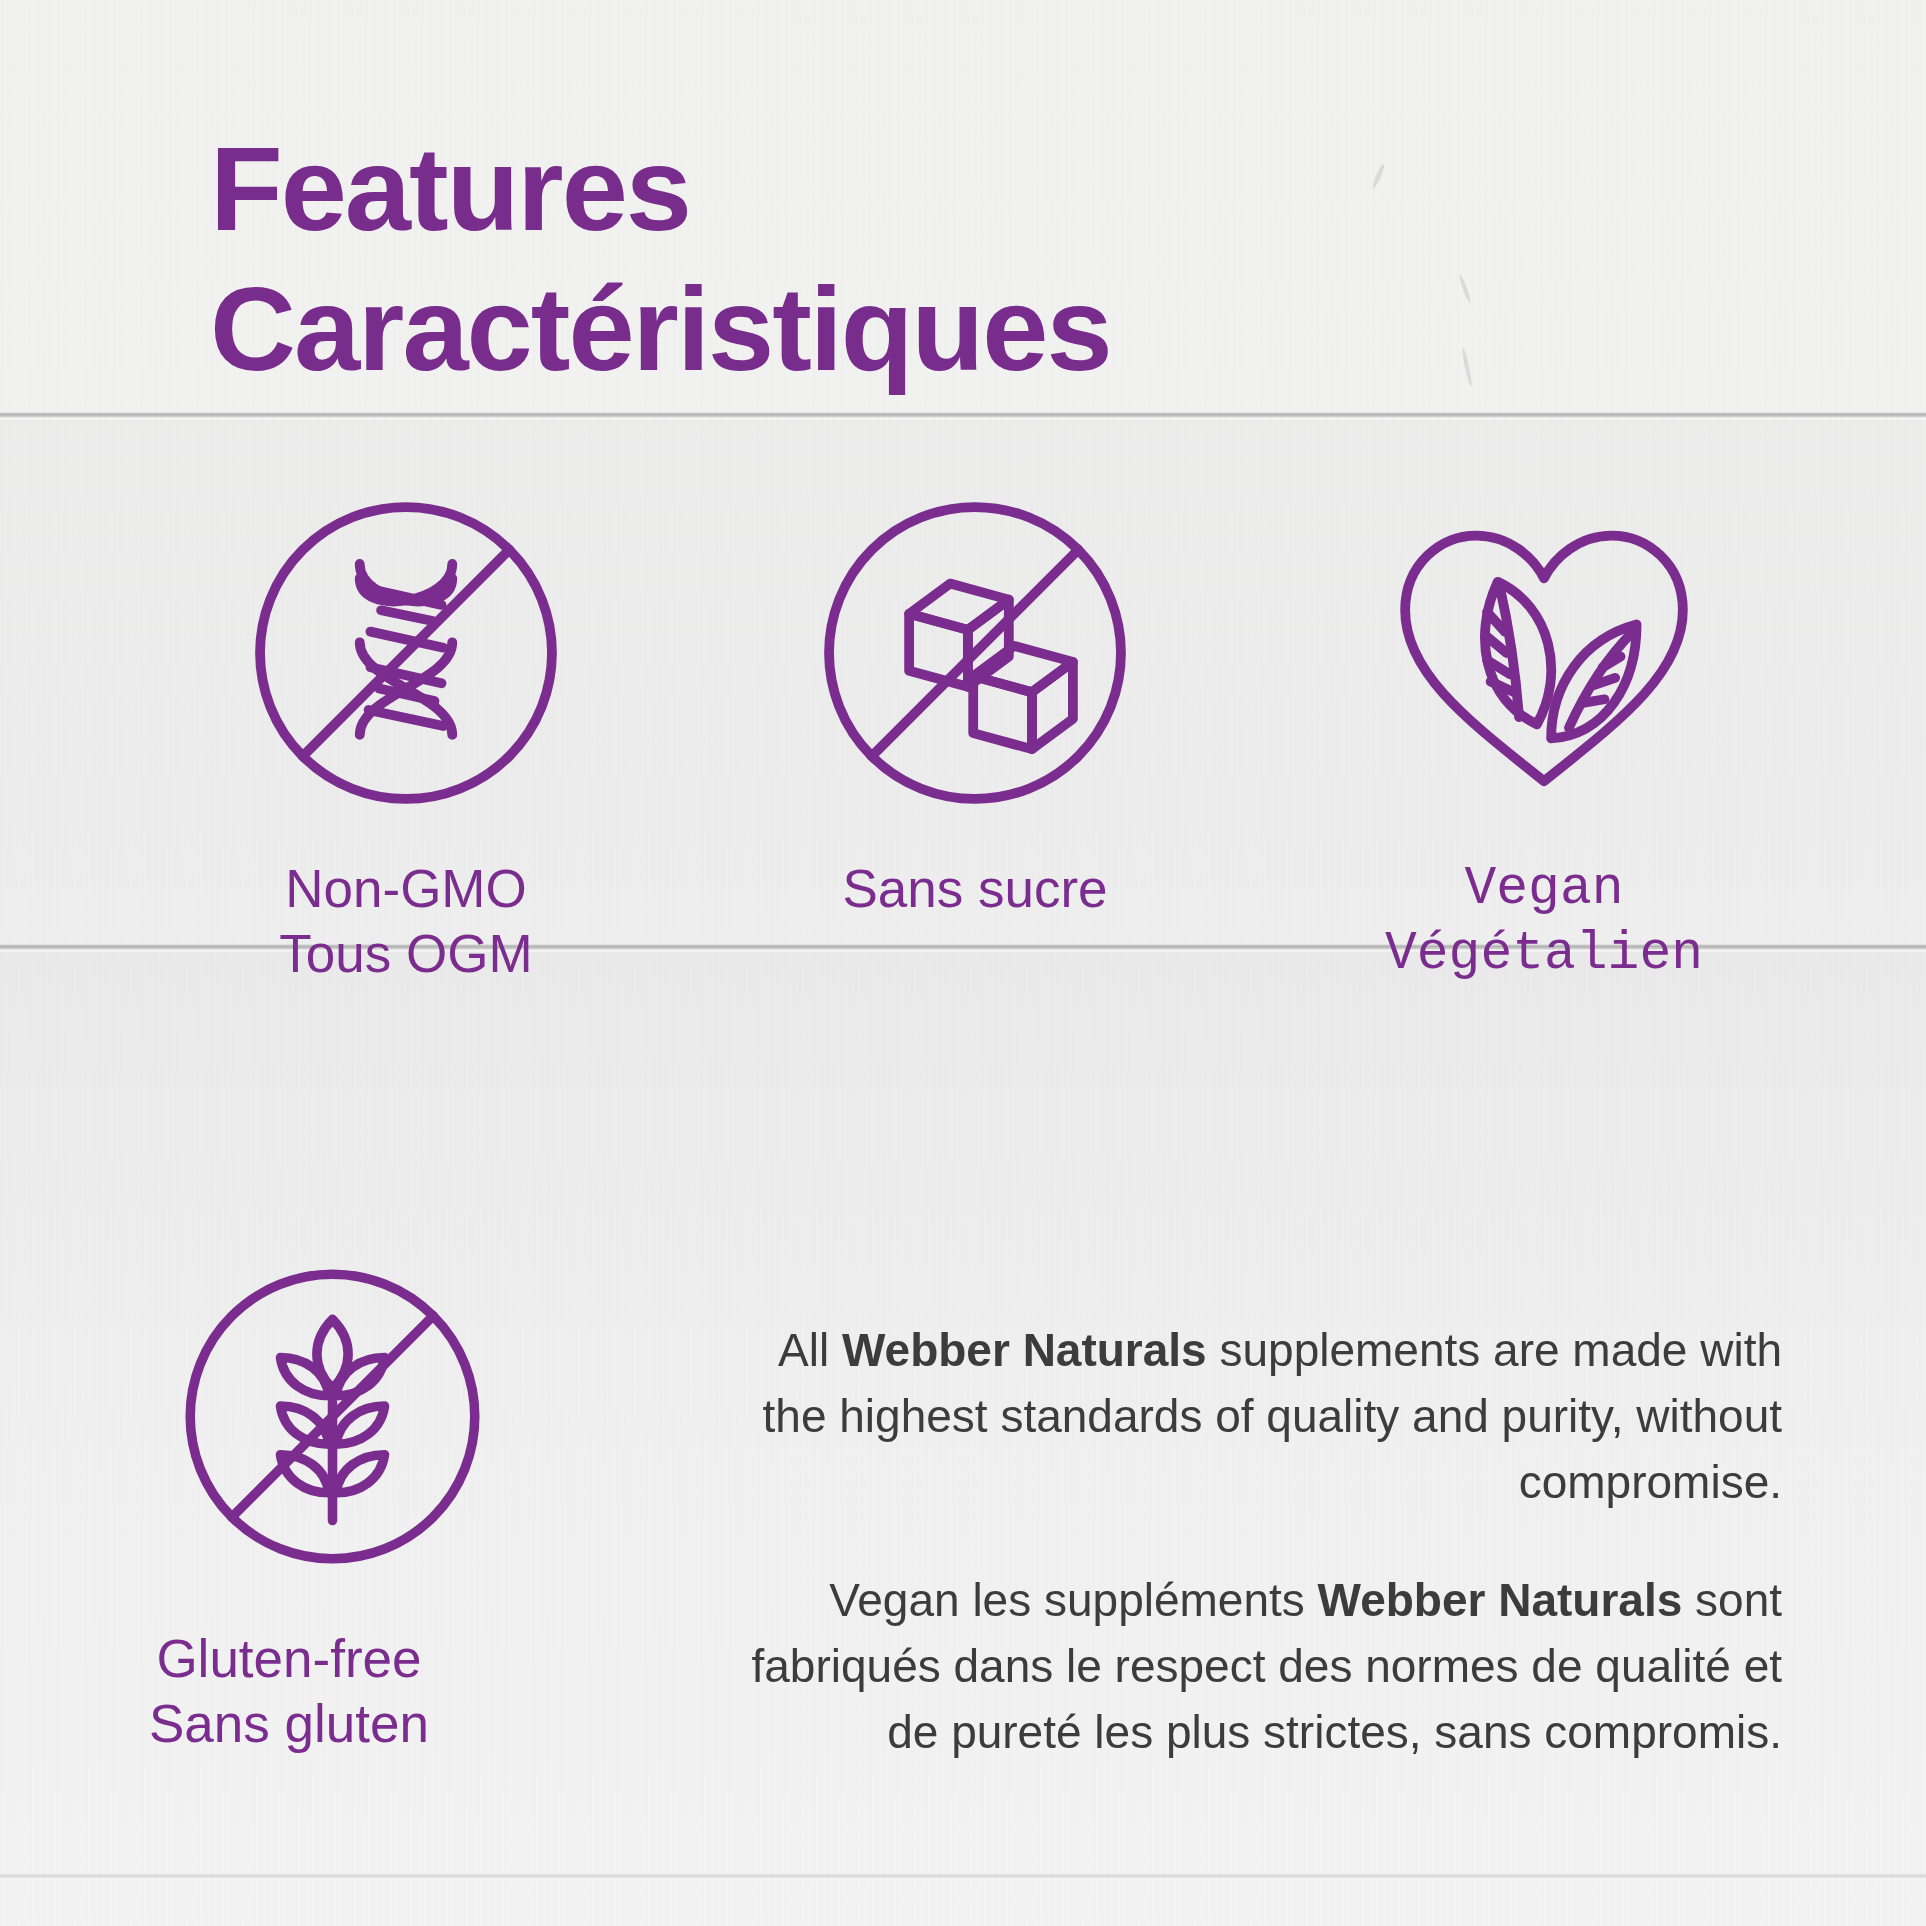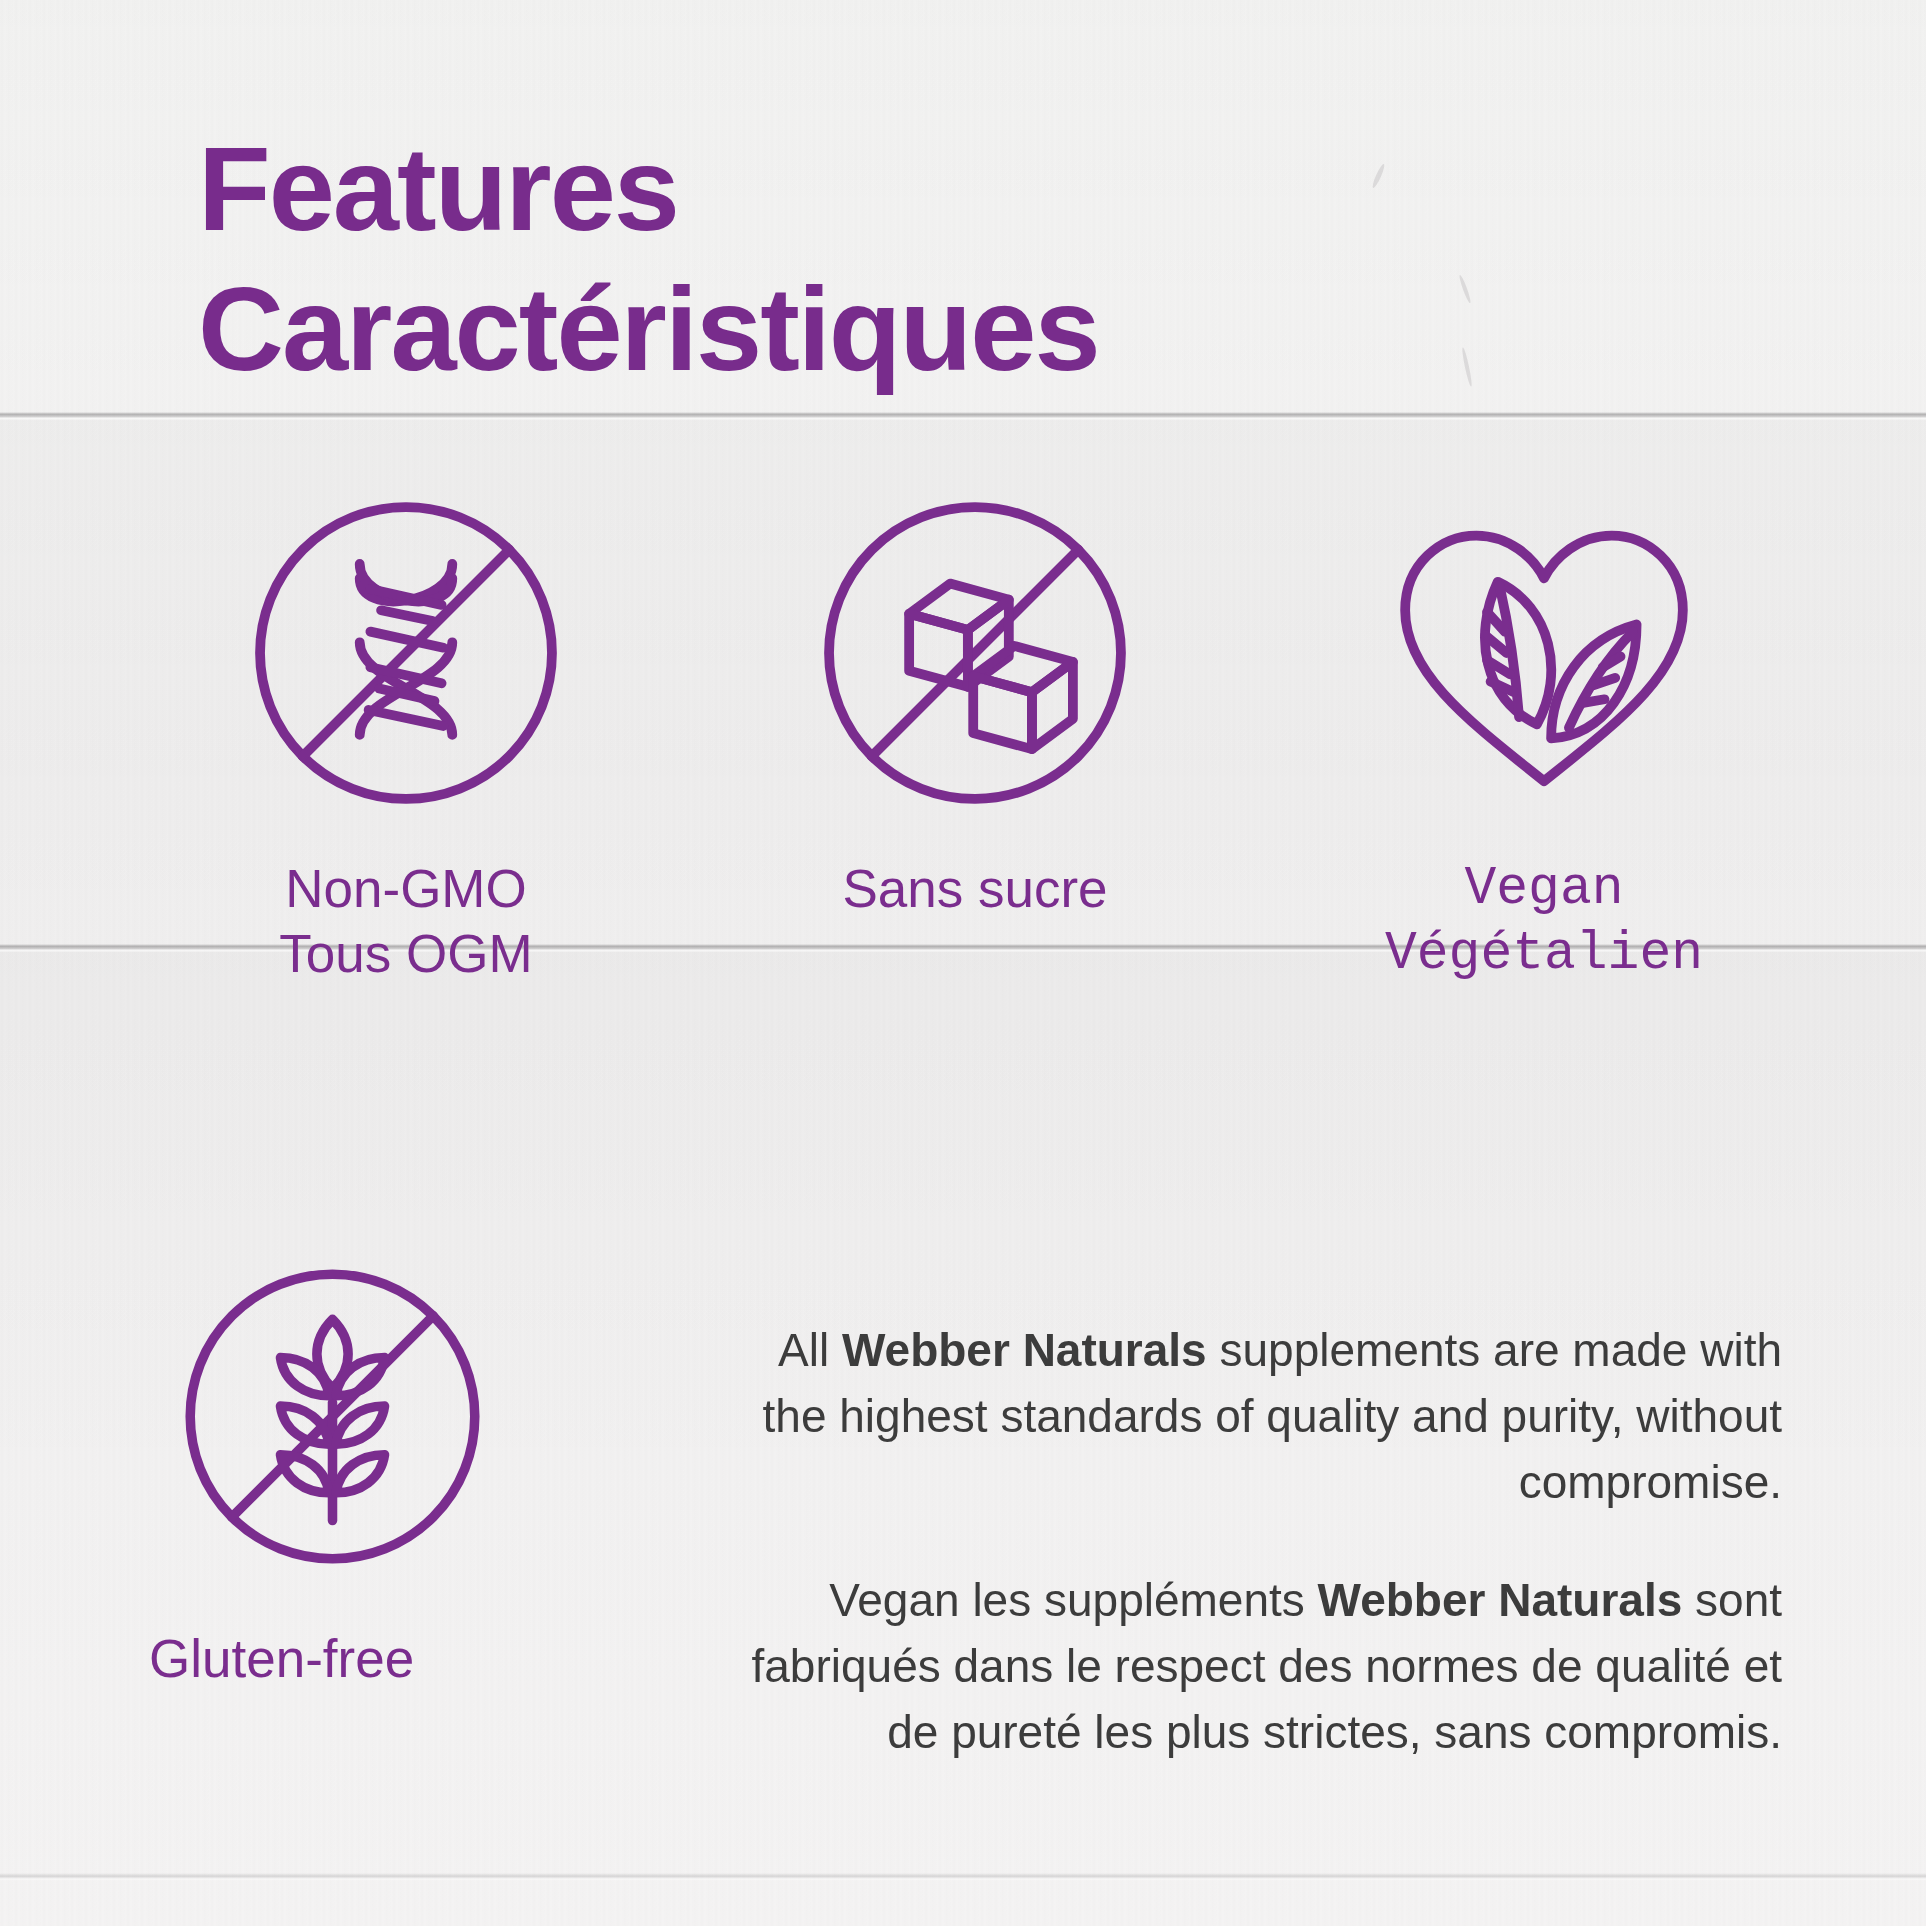--- a/index.html
+++ b/index.html
@@ -61,21 +61,21 @@
   }
   .grain-speck {
     position: absolute;
     background: rgba(120,118,120,0.18);
     border-radius: 50%;
   }
 
   
   #heading {
     position: absolute;
-    left: 198px;
+    left: 210px;
     top: 119px;
     width: 1485px;
   }
   .title-line {
     color: #782c8c;
     font-weight: bold;
     font-size: 119px;
     line-height: 1.18;
     letter-spacing: -2px;
     white-space: nowrap;
@@ -274,20 +274,21 @@
 
           <path d="M98 116 C 84 116, 72 108, 70 94 C 84 94, 96 102, 98 116 Z"></path>
           <path d="M102 116 C 116 116, 128 108, 130 94 C 116 94, 104 102, 102 116 Z"></path>
 
           <path d="M98 144 C 84 144, 72 136, 70 122 C 84 122, 96 130, 98 144 Z"></path>
           <path d="M102 144 C 116 144, 128 136, 130 122 C 116 122, 104 130, 102 144 Z"></path>
         </svg>
       </div>
       <div class="feature-label">
         <div>Gluten-free</div>
+        <div>Sans gluten</div>
       </div>
     </div>
 
     <div id="copy-block">
       <p class="copy-para"><span>All </span><b>Webber Naturals</b><span> supplements are made with the highest standards of quality and purity, without compromise.</span></p>
       <p class="copy-para"><span>Vegan les suppléments </span><b>Webber Naturals</b><span> sont fabriqués dans le respect des normes de qualité et de pureté les plus strictes, sans compromis.</span></p>
     </div>
   </div>
 
 </div>

